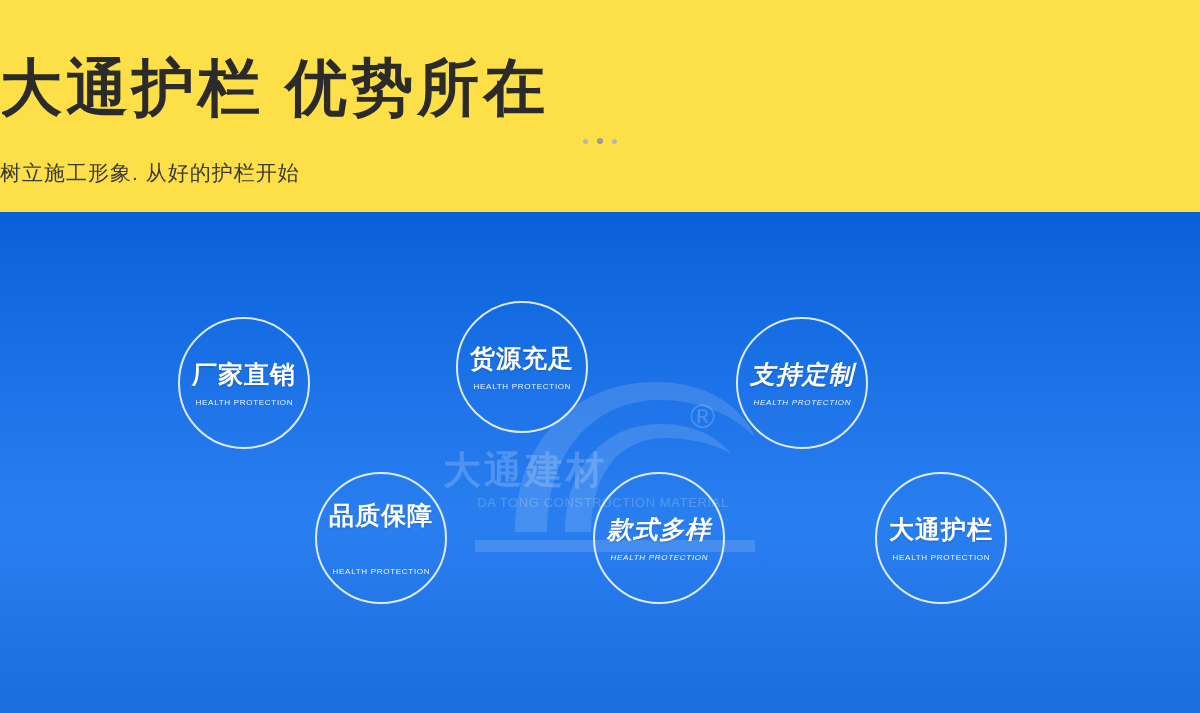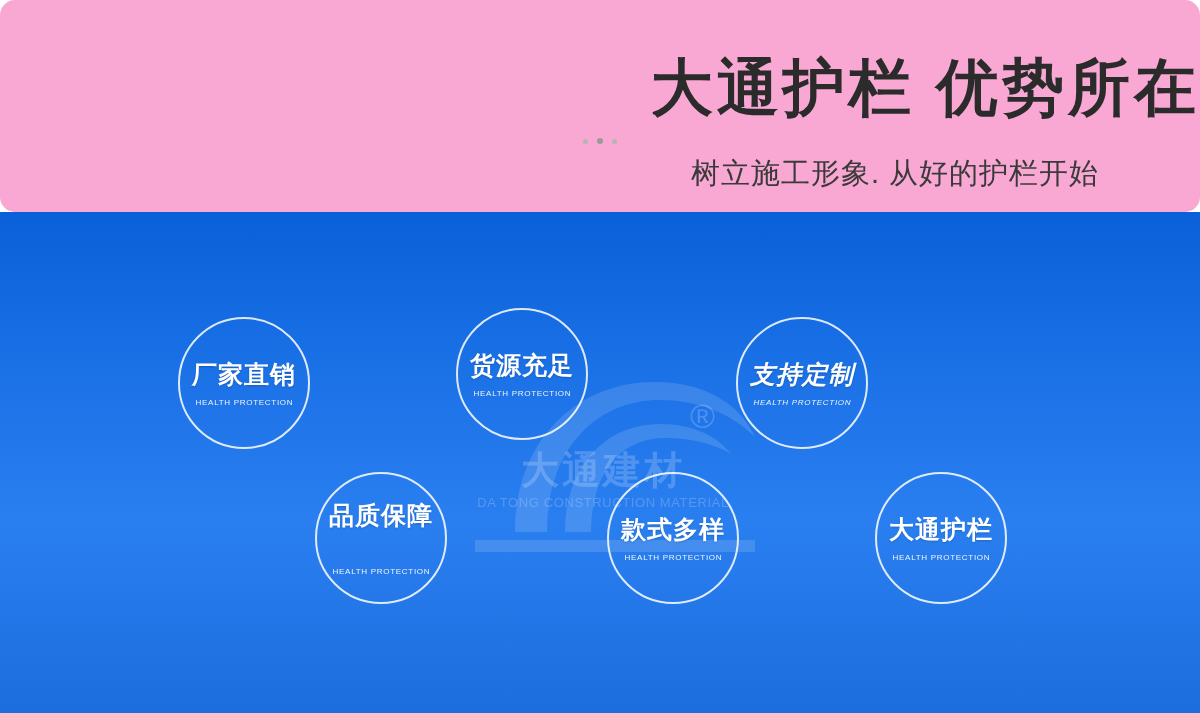--- a/index.html
+++ b/index.html
@@ -21,23 +21,22 @@
     background: #ffffff;
   }
 
   
   .header {
     position: absolute;
     left: 0;
     top: 0;
     width: 1200px;
     height: 212px;
-    background: #f9a8d4;
-    text-align: right;
-    border-radius: 15px;
+    background: #fde047;
+    text-align: left;
   }
   .main-title {
     position: absolute;
     left: 0;
     top: 52px;
     width: 1200px;
     font-size: 62px;
     font-weight: bold;
     letter-spacing: 4px;
     color: #2b2b2b;
@@ -64,21 +63,21 @@
   .dot.small {
     width: 5px;
     height: 5px;
     background: #b5b5b5;
   }
   .sub-title {
     position: absolute;
     left: 0;
     top: 158px;
     width: 1099px;
-    font-size: 29px;
+    font-size: 21px;
     color: #3a3a3a;
     letter-spacing: 1px;
     line-height: 30px;
     white-space: nowrap;
   }
 
   
   .panel {
     position: absolute;
     left: 0;
@@ -97,21 +96,20 @@
     width: 320px;
     height: 240px;
     opacity: 0.13;
     pointer-events: none;
   }
   .wm-text {
     position: absolute;
     left: 443px;
     top: 233px;
     width: 320px;
-    text-align: center;
     font-size: 38px;
     font-weight: bold;
     letter-spacing: 3px;
     color: rgba(255,255,255,0.20);
     white-space: nowrap;
     pointer-events: none;
   }
   .wm-sub {
     position: absolute;
     left: 413px;
@@ -188,36 +186,36 @@
     </svg>
     <div class="wm-reg">®</div>
     <div class="wm-text">大通建材</div>
     <div class="wm-sub">DA TONG CONSTRUCTION MATERIAL</div>
 
     <div class="circle" style="left:178px; top:105px;">
       <div class="c-label">厂家直销</div>
       <div class="c-sub">HEALTH PROTECTION</div>
     </div>
 
-    <div class="circle" style="left:456px; top:96px;">
+    <div class="circle" style="left:456px; top:89px;">
       <div class="c-label">货源充足</div>
       <div class="c-sub">HEALTH PROTECTION</div>
     </div>
 
     <div class="circle" style="left:736px; top:105px;font-style:italic;">
       <div class="c-label">支持定制</div>
       <div class="c-sub">HEALTH PROTECTION</div>
     </div>
 
     <div class="circle" style="left:315px; top:260px;gap:28px;">
       <div class="c-label">品质保障</div>
       <div class="c-sub">HEALTH PROTECTION</div>
     </div>
 
-    <div class="circle" style="left:607px; top:260px;">
+    <div class="circle" style="left:593px; top:260px;font-style:italic;">
       <div class="c-label">款式多样</div>
       <div class="c-sub">HEALTH PROTECTION</div>
     </div>
 
     <div class="circle" style="left:875px; top:260px;">
       <div class="c-label">大通护栏</div>
       <div class="c-sub">HEALTH PROTECTION</div>
     </div>
 
   </div>

